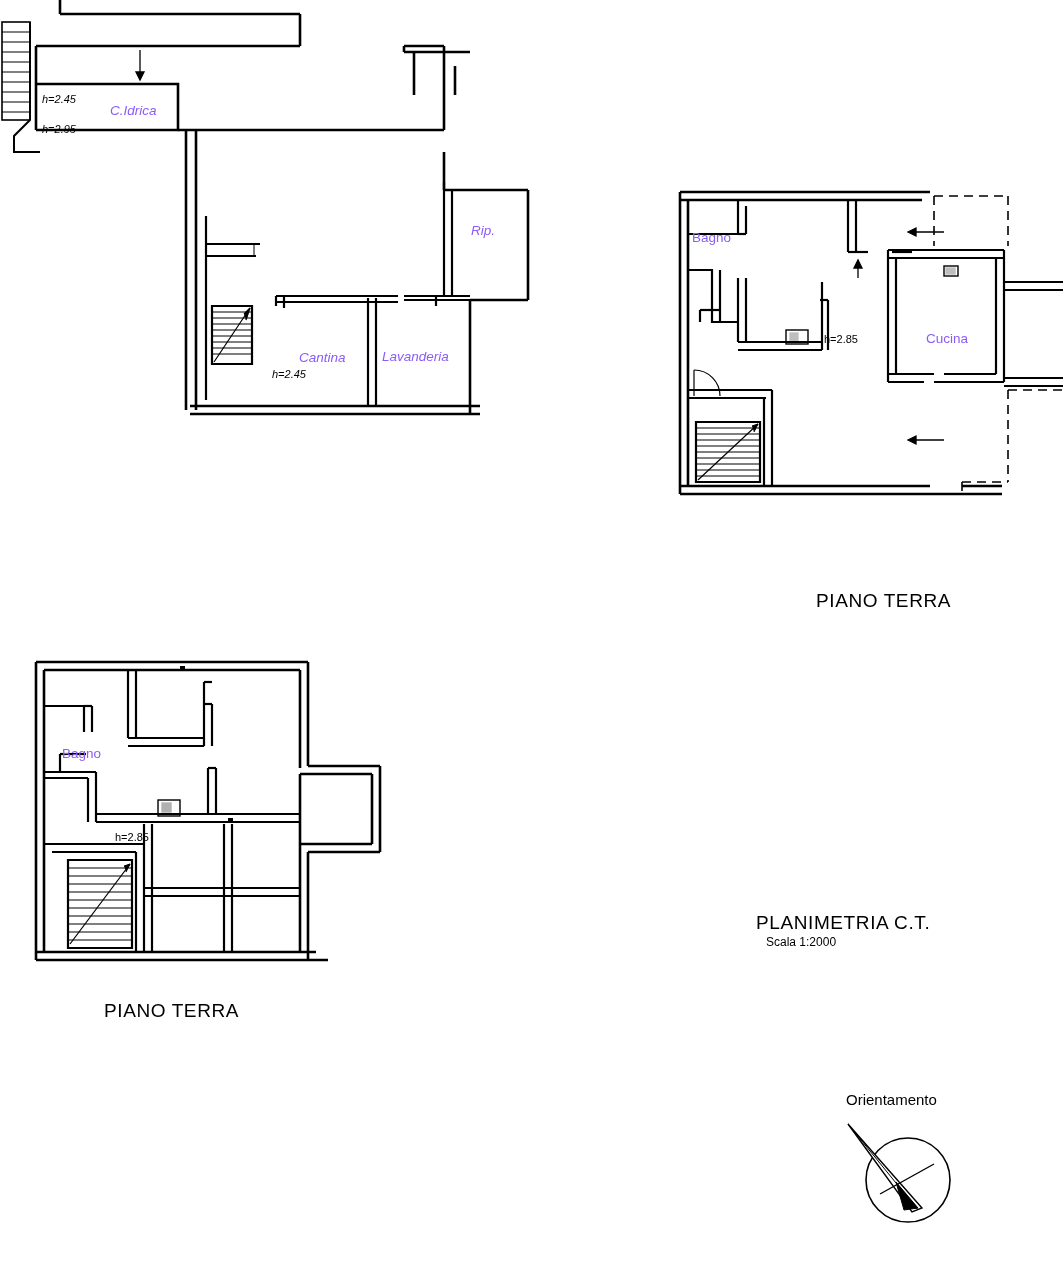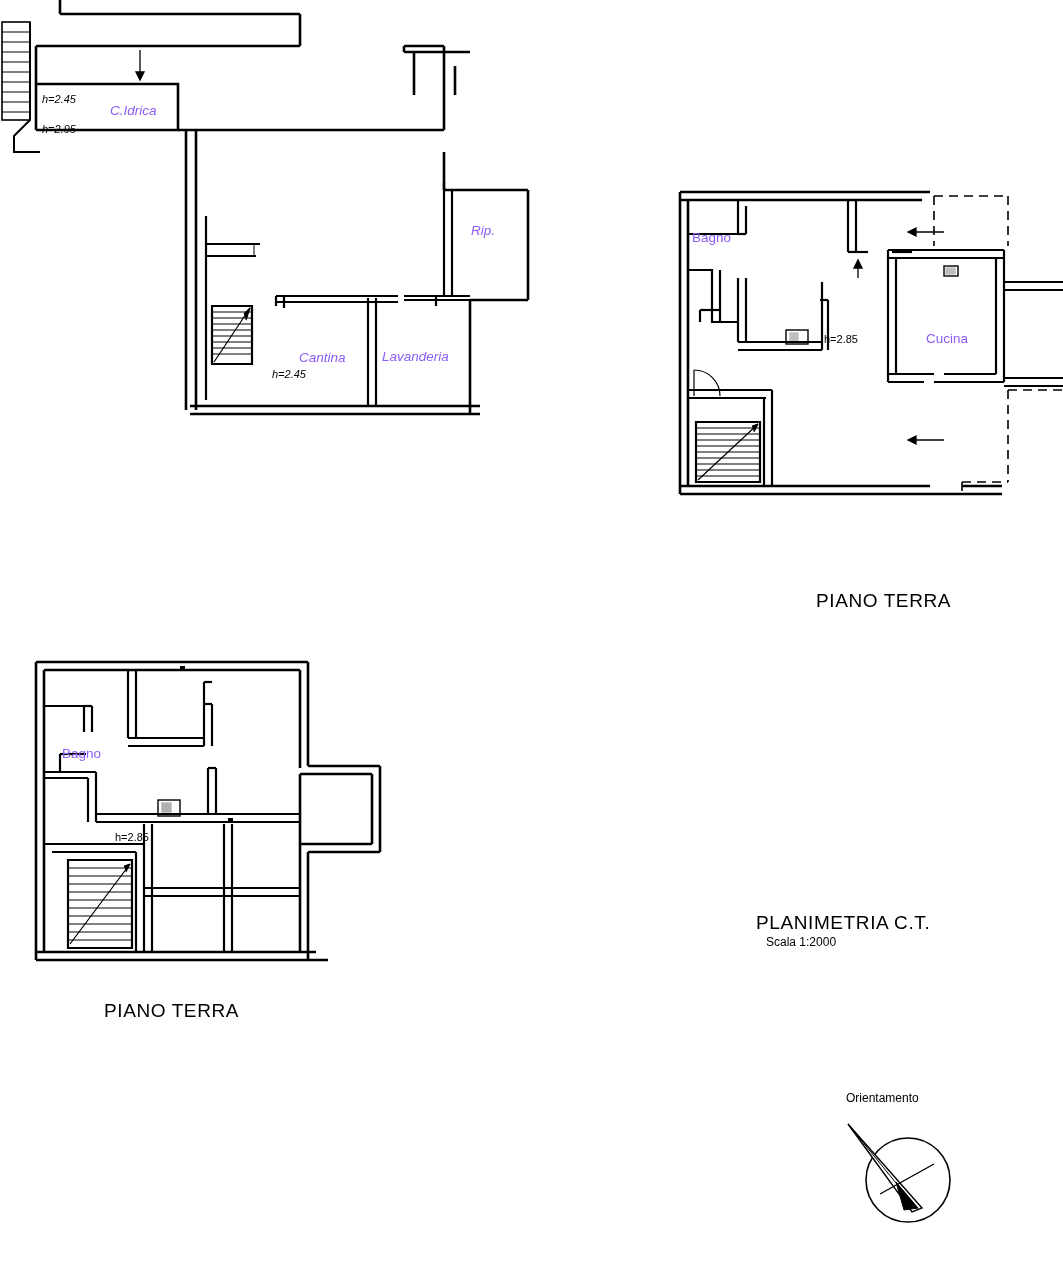--- a/index.html
+++ b/index.html
@@ -36,21 +36,21 @@
     white-space: nowrap;
   }
   .sub-note {
     position: absolute;
     font-size: 12px;
     color: #000;
     white-space: nowrap;
   }
   .orient-label {
     position: absolute;
-    font-size: 12px;
+    font-size: 15px;
     color: #000;
     white-space: nowrap;
   }
   svg { display: block; overflow: visible; }
 </style>
 </head>
 <body>
 
 <div id="page">
 

